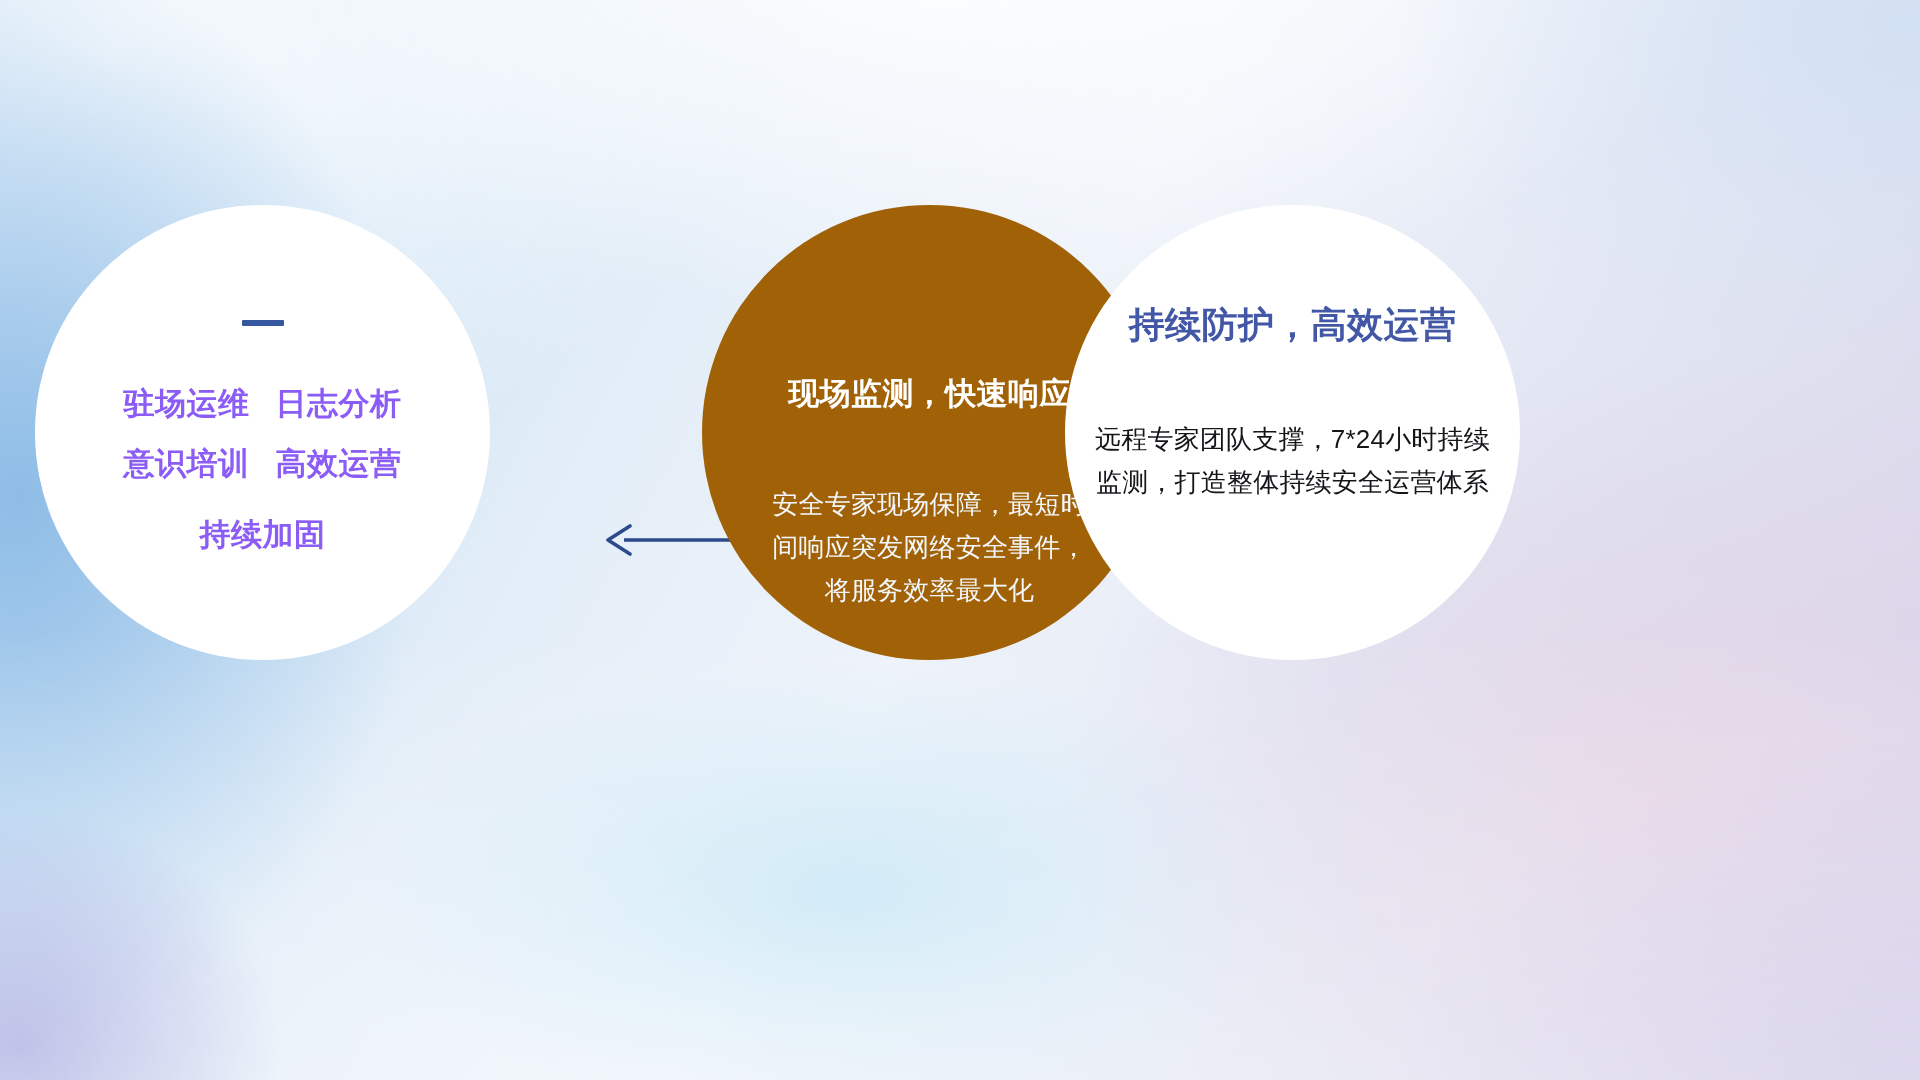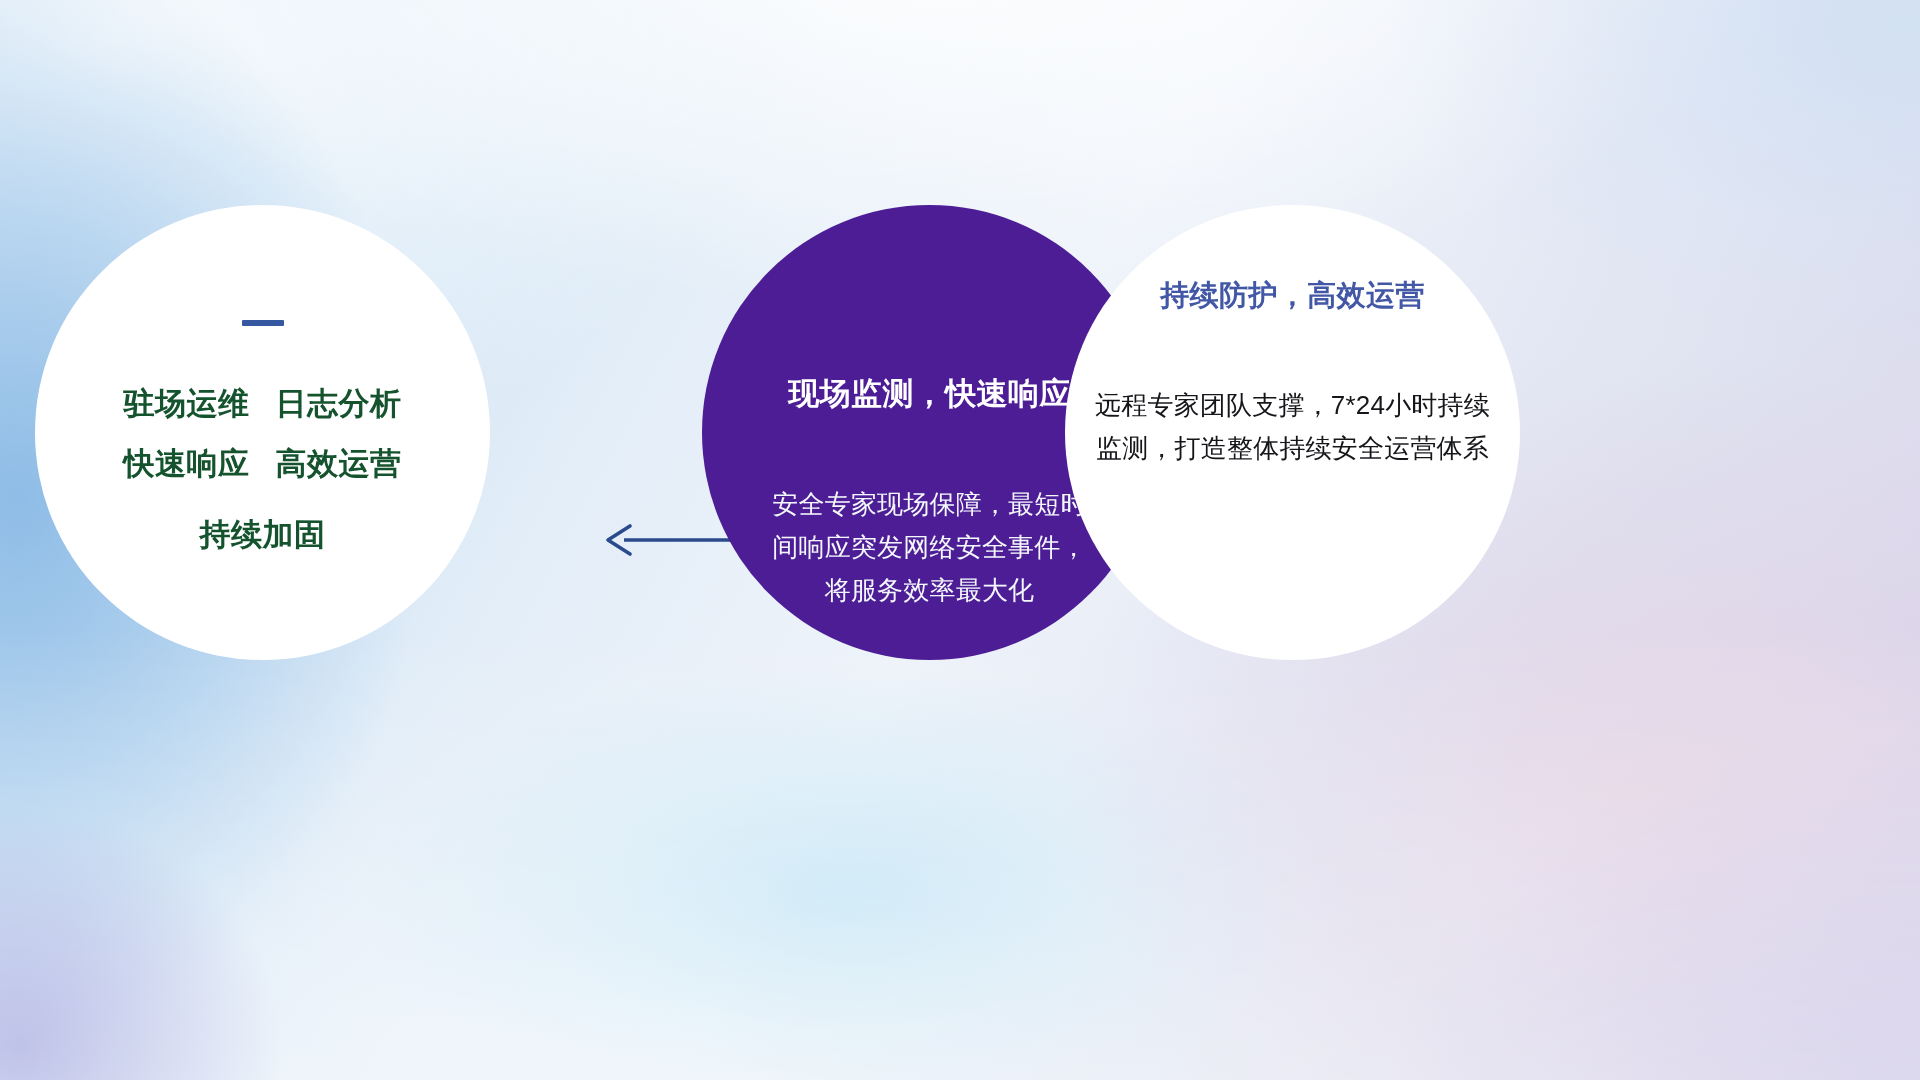--- a/index.html
+++ b/index.html
@@ -81,21 +81,21 @@
   .circle-left {
     left: 35px; top: 205px;
     width: 455px; height: 455px;
     background: #ffffff;
     justify-content: flex-start;
   }
 
   .circle-mid {
     left: 702px; top: 205px;
     width: 455px; height: 455px;
-    background: #4c1d95;
+    background: #a16207;
     z-index: 3;
   }
 
   .circle-right {
     left: 1065px; top: 205px;
     width: 455px; height: 455px;
     background: #ffffff;
     z-index: 4;
   }
 
@@ -103,21 +103,21 @@
   .dash {
     width: 42px;
     height: 6px;
     background: #3558a0;
     border-radius: 1px;
     margin-top: 115px;
   }
   .left-lines {
     margin-top: 48px;
     text-align: center;
-    color: #14532d;
+    color: #8b5cf6;
     font-weight: bold;
     font-size: 31px;
     line-height: 1.95;
     letter-spacing: 0.5px;
   }
   .left-lines .gap { display: inline-block; width: 26px; }
   .left-lines .row3 { margin-top: 10px; display: block; }
 
   
   .mid-title {
@@ -133,24 +133,24 @@
     width: 330px;
     text-align: center;
     color: #f3f6fb;
     font-size: 26px;
     line-height: 1.66;
     letter-spacing: 0.2px;
   }
 
   
   .right-title {
-    margin-top: 71px;
+    margin-top: 96px;
     color: #4257a5;
     font-weight: bold;
-    font-size: 29px;
+    font-size: 36px;
     letter-spacing: 0.4px;
     white-space: nowrap;
   }
   .right-body {
     margin-top: 68px;
     width: 400px;
     text-align: center;
     color: #15161a;
     font-size: 26px;
     line-height: 1.66;
@@ -183,21 +183,21 @@
   <div class="bg-layer bg-tr-soft"></div>
   <div class="bg-layer bg-bottom-haze"></div>
 
   <div class="circle circle-left">
     <div class="dash"></div>
     <div class="left-lines">
       <div>
         <span>驻场运维</span><span class="gap"></span><span>日志分析</span>
       </div>
       <div>
-        <span>快速响应</span><span class="gap"></span><span>高效运营</span>
+        <span>意识培训</span><span class="gap"></span><span>高效运营</span>
       </div>
       <div class="row3">
         <span>持续加固</span>
       </div>
     </div>
   </div>
 
   <div class="circle circle-mid">
     <div class="mid-title">现场监测，快速响应</div>
     <div class="mid-body">安全专家现场保障，最短时间响应突发网络安全事件，将服务效率最大化</div>

